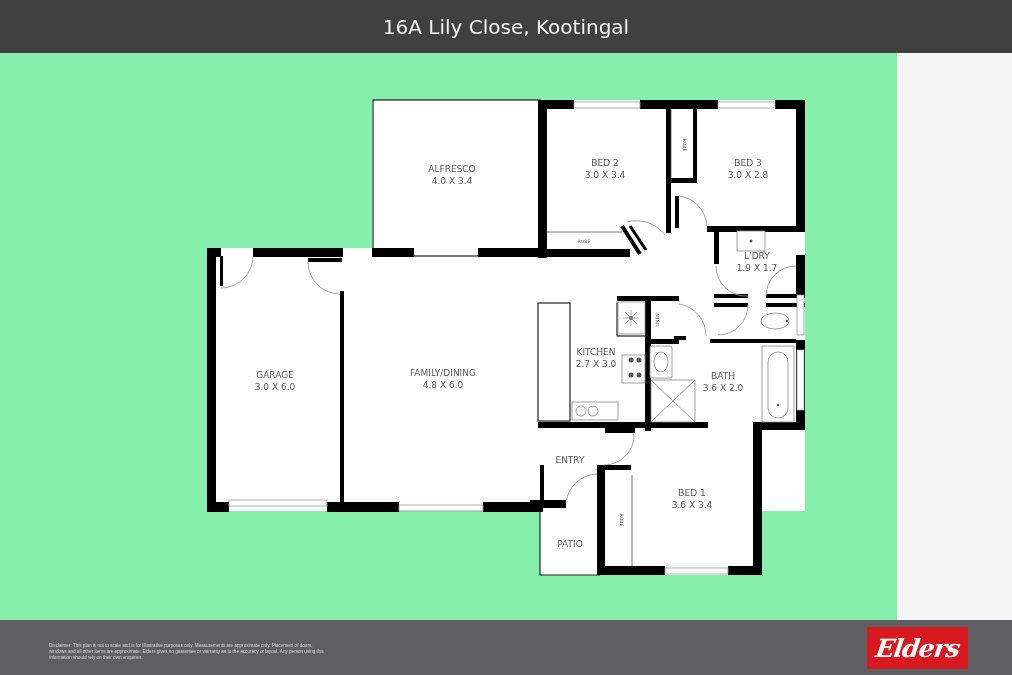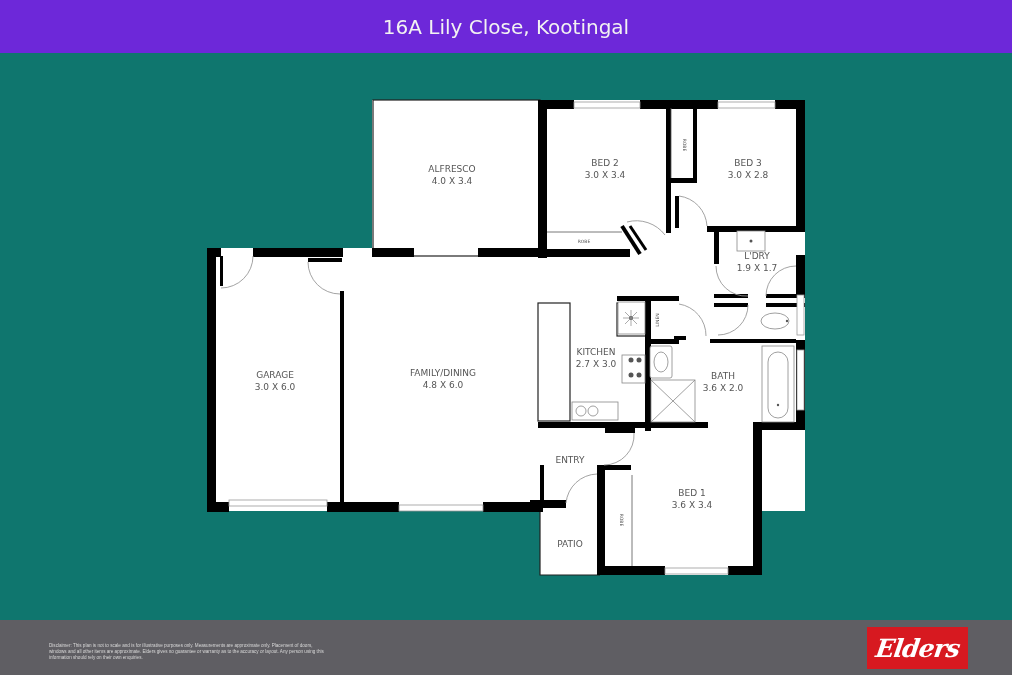--- a/index.html
+++ b/index.html
@@ -1,19 +1,19 @@
 <!DOCTYPE html>
 <html><head>
 <meta charset="utf-8">
 <style>
   html,body{margin:0;padding:0;}
   body{width:1012px;height:675px;position:relative;overflow:hidden;background:#f5f5f5;font-family:"Liberation Sans",sans-serif;}
-  .header{position:absolute;left:0;top:0;width:1012px;height:53px;background:#6d28d9;display:flex;align-items:center;justify-content:center;}
+  .header{position:absolute;left:0;top:0;width:1012px;height:53px;background:#404040;display:flex;align-items:center;justify-content:center;}
   .header .title{color:#f2f2f2;font-family:"DejaVu Sans",sans-serif;font-size:20px;letter-spacing:0px;}
-  .plan{position:absolute;left:0;top:53px;width:1012px;height:567px;background:#0f766e;}
+  .plan{position:absolute;left:0;top:53px;width:897px;height:567px;background:#86efac;}
   .footer{position:absolute;left:0;top:620px;width:1012px;height:55px;background:#5f5e63;}
   .disclaimer{position:absolute;left:49px;top:23px;width:280px;color:#d8d8d8;font-size:4.6px;line-height:6px;font-family:"Liberation Sans",sans-serif;}
   .logo{position:absolute;left:867px;top:7px;width:101px;height:42px;background:#d71920;display:flex;align-items:center;justify-content:center;}
   .logo span{color:#fff;font-family:"DejaVu Serif",serif;font-style:italic;font-weight:bold;font-size:25px;letter-spacing:-1px;transform:skewX(-8deg);}
   svg text{font-family:"DejaVu Sans",sans-serif;fill:#555;}
 </style>
 </head>
 <body>
 
 <div class="header">

